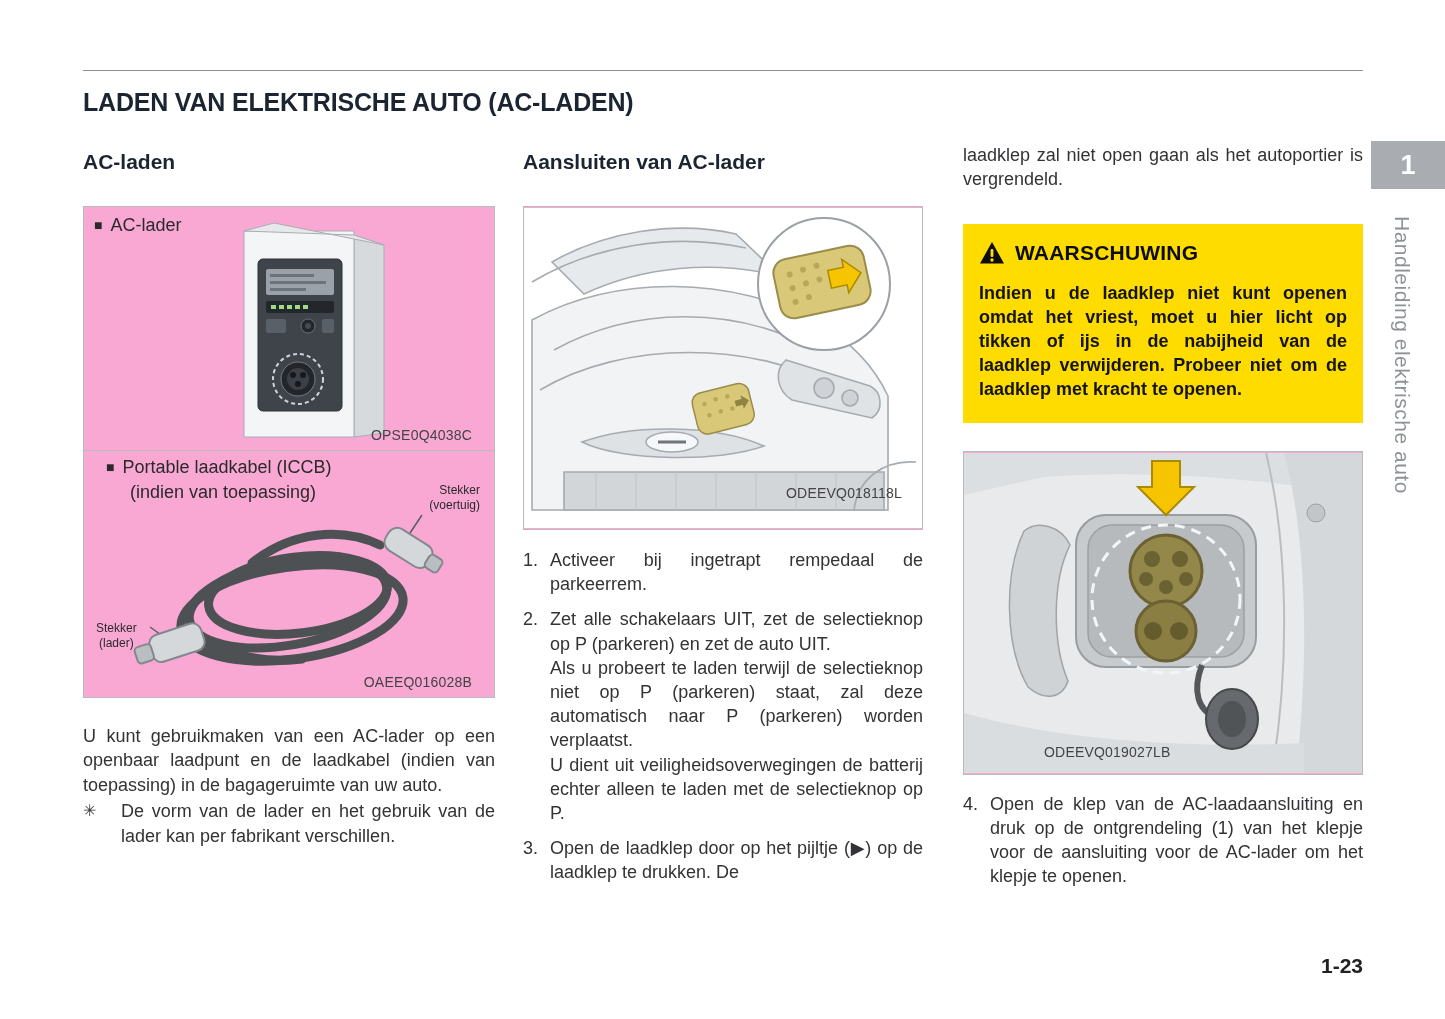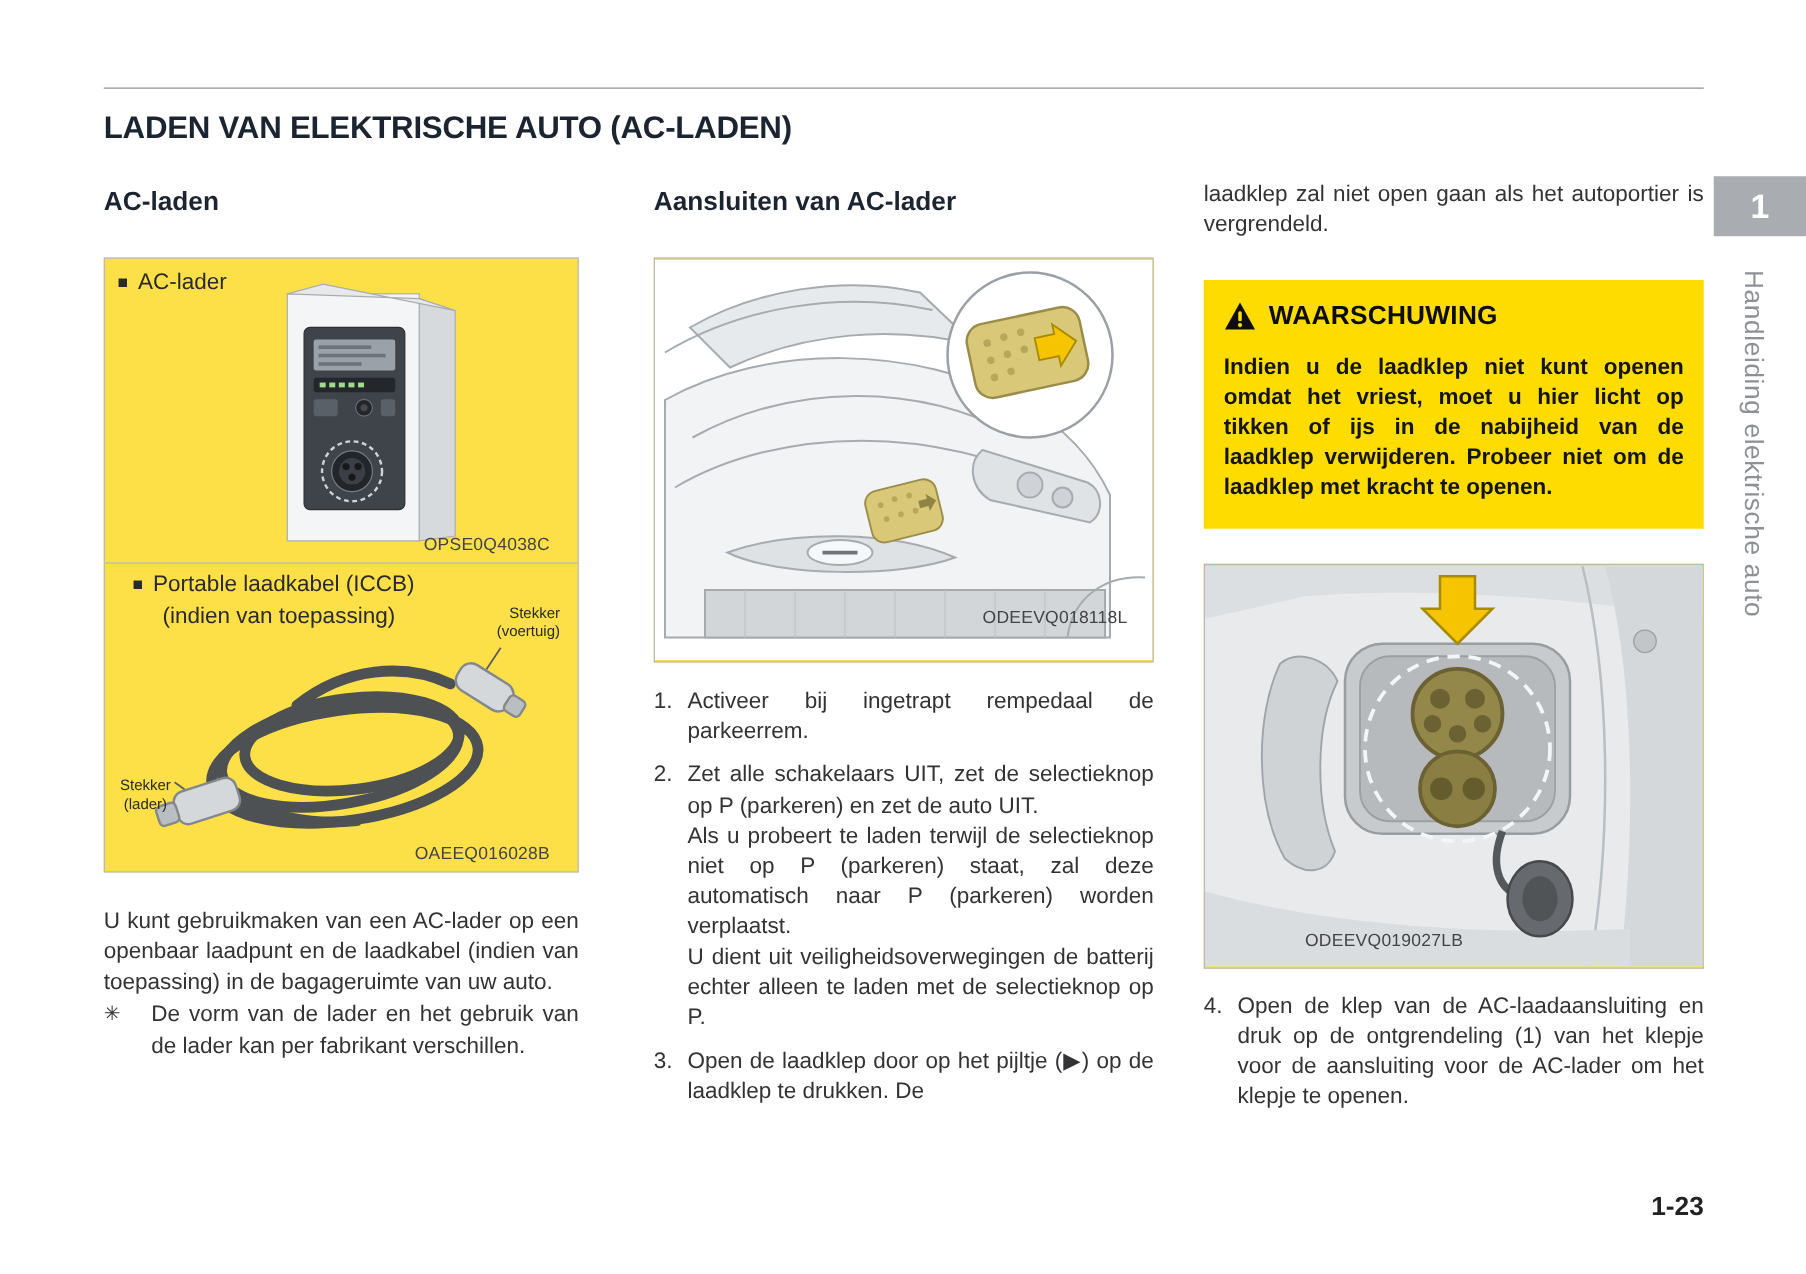--- a/index.html
+++ b/index.html
@@ -13,27 +13,27 @@
   }
   .top-rule{
     position:absolute;left:83px;top:70px;width:1280px;height:1px;
     background:#8f9194;
   }
   .page-title{
     position:absolute;left:83px;top:88px;margin:0;
     font-size:25px;font-weight:700;color:#1b2431;letter-spacing:-0.2px;
   }
   .col{position:absolute;width:402px;}
-  .col1{left:83px;top:150px;width:380px;}
+  .col1{left:83px;top:150px;width:412px;}
   .col2{left:523px;top:150px;width:400px;}
   .col3{left:963px;top:143px;width:400px;}
   h2.sec{margin:0;font-size:21px;font-weight:700;color:#1b2431;}
   h2.sec.italic{}
   .figbox{
-    position:relative;border:1px solid #b9babc;background:#fde047;
+    position:relative;border:1px solid #b9babc;background:#f9a8d4;
   }
   .fig1{margin-top:32px;height:243px;}
   .fig2{margin-top:-1px;height:246px;}
   .fig3{margin-top:32px;height:322px;}
   .fig4{margin-top:28px;height:322px;}
   .figlabel{
     position:absolute;top:8px;left:10px;font-size:18px;color:#2a2a2c;z-index:3;
     white-space:nowrap;
   }
   .fig2 .figlabel{left:22px;top:6px;}

